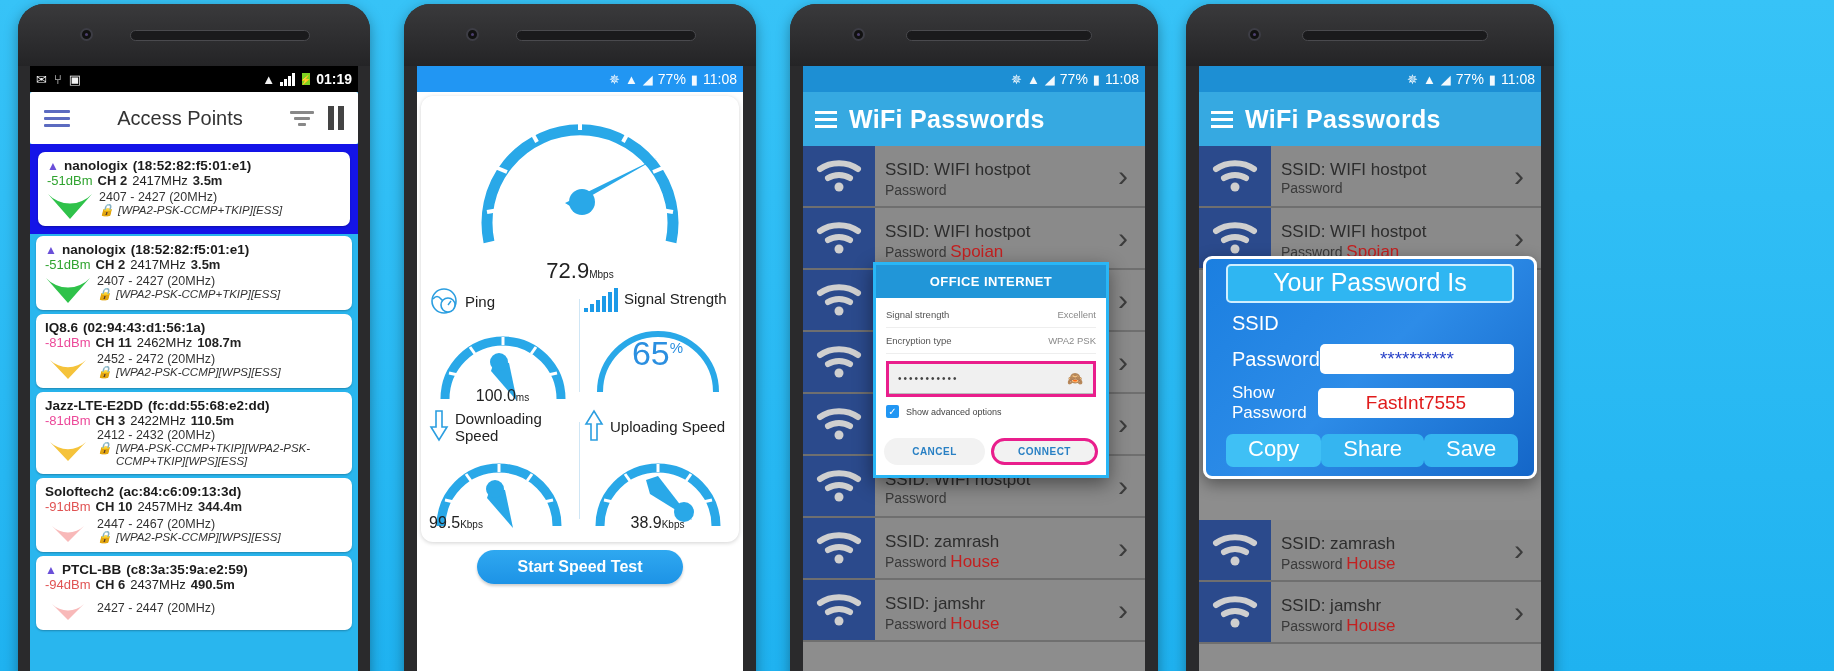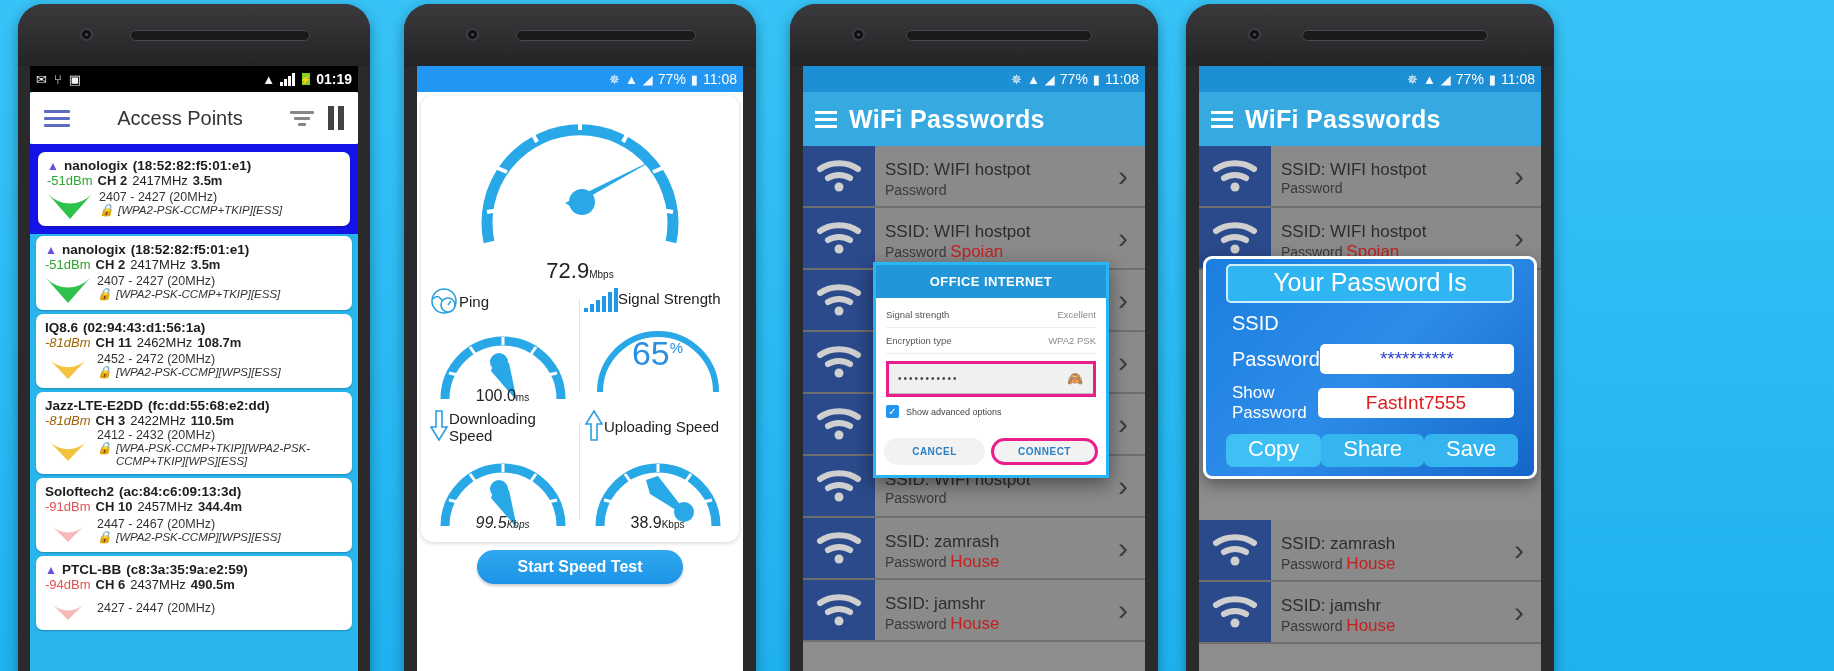--- a/index.html
+++ b/index.html
@@ -53,21 +53,21 @@
   .ap-row { padding:8px 8px; }
   .ap-row.sel { background:#1414e8; }
   .ap-card { background:#fff; border-radius:7px; padding:6px 9px;
      box-shadow:0 1px 2px rgba(0,0,0,.25); }
   .ap-row.plain { padding:2px 6px; }
   .ap-name { font-size:13.5px; font-weight:bold; color:#1b1b1b;
      display:flex; align-items:center; gap:5px; }
   .wifi-dot { color:#6a4fd8; font-size:12px; }
   .ap-line2 { font-size:13px; color:#222; font-weight:bold; display:flex; gap:5px; align-items:baseline;}
   .dbm { font-weight:normal; }
-  .dbm.green{ color:#2fa32f; } .dbm.yellow{ color:#a16207;font-style:italic;} .dbm.red{ color:#e05353;}
+  .dbm.green{ color:#2fa32f; } .dbm.yellow{ color:#ec4899;} .dbm.red{ color:#e05353;}
   .ap-body { display:flex; gap:6px; align-items:center; }
   .cone { width:46px; flex:none; margin-top:2px; }
   .cone svg { display:block; }
   .ap-right { flex:1; }
   .ap-range { font-size:12.5px; color:#333; }
   .ap-caps { font-size:11.5px; font-style:italic; color:#333;
      display:flex; gap:4px; align-items:flex-start; line-height:1.15;}
   .lock { color:#9a9a9a; font-size:12px; }
 
   
@@ -76,21 +76,21 @@
   #p2 .statusbar { background:#2196f3; }
   .st-card { background:#fff; border-radius:12px; margin:4px;
      box-shadow:0 1px 4px rgba(0,0,0,.18); padding:6px 4px 8px; }
   .big-gauge { text-align:center; }
   .gval { font-size:22px; color:#222; font-weight:500; }
   .gval small { font-size:10px; }
   .st-grid { display:grid; grid-template-columns:1fr 1fr; }
   .st-cell { padding:2px 4px; position:relative; }
   .st-cell.bord-r:after { content:""; position:absolute; right:0; top:12%;
      height:76%; width:1px; background:#cfe6f5; }
-  .st-head { display:flex; align-items:center; gap:0; font-size:15px; color:#222;}
+  .st-head { display:flex; align-items:center; gap:6px; font-size:15px; color:#222;}
   .st-head .lbl{ line-height:1.12; }
   .sig-bars { display:flex; align-items:flex-end; gap:2px; height:26px;}
   .sig-bars i { width:4px; background:#1c9ae8; display:block;}
   .pct { font-size:34px; color:#2b8fe0; }
   .pct sup { font-size:15px; }
   .startbtn { margin:8px auto 0; width:206px; height:34px; border-radius:17px;
      background:linear-gradient(180deg,#2fa8f0,#1d93e6); color:#fff;
      display:flex; align-items:center; justify-content:center;
      font-weight:bold; font-size:16px; box-shadow:0 2px 3px rgba(0,0,0,.2);}
   #p3 { left:790px; top:4px; width:368px; height:700px; }
@@ -487,21 +487,21 @@
 
           <div class="st-cell bord-r">
             <div class="st-head">
               <span>
                 <svg width="20" height="34" viewBox="0 0 20 34">
                     <path d="M7 2 L7 18 L2 18 L10 31 L18 18 L13 18 L13 2 Z" fill="none" stroke="#2b9ee0" stroke-width="1.6"></path>
                   </svg>
               </span>
               <span class="lbl">Downloading Speed</span>
             </div>
-            <div style="text-align:center; position:relative;font-style:italic;">
+            <div style="position:relative;">
               <svg width="140" height="86" viewBox="0 0 140 86">
                 <path d="M12 80 A58 58 0 1 1 128 80" fill="none" stroke="#29a8e8" stroke-width="9"></path>
                 <g stroke="#fff" stroke-width="3">
                   <line x1="70" y1="18" x2="70" y2="26"></line>
                     <line x1="37" y1="28" x2="42" y2="35"></line>
                   <line x1="103" y1="28" x2="98" y2="35"></line>
                     <line x1="16" y1="54" x2="25" y2="56"></line>
                   <line x1="124" y1="54" x2="115" y2="56"></line>
                     <line x1="22" y1="74" x2="30" y2="69"></line>
                   <line x1="118" y1="74" x2="110" y2="69"></line>

